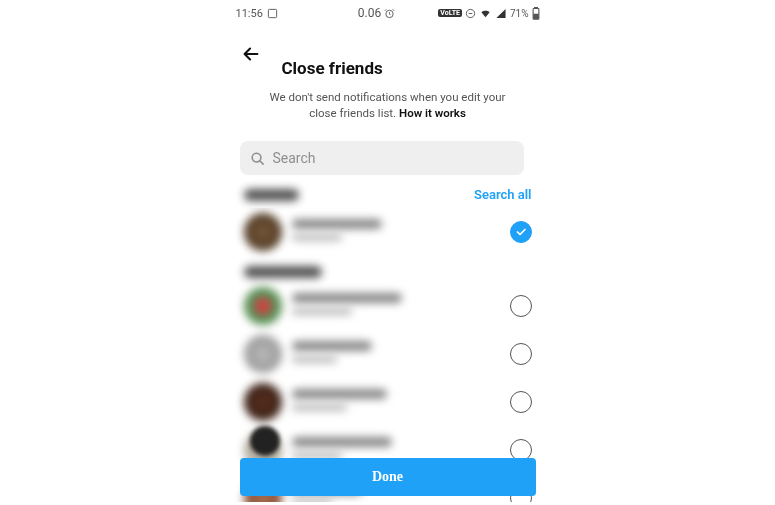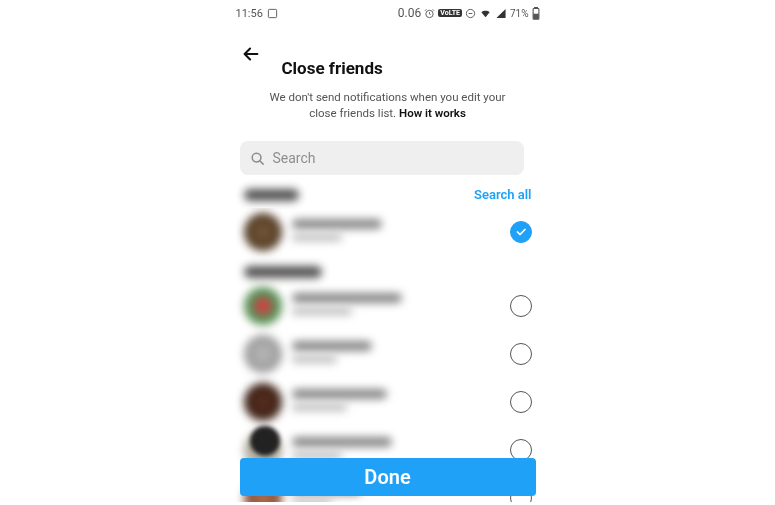--- a/index.html
+++ b/index.html
@@ -136,22 +136,23 @@
     left:10px;
     right:10px;
     bottom:6px;
     height:38px;
     background:#1ea1f7;
     border-radius:4px;
     display:flex;
     align-items:center;
     justify-content:center;
     color:#fff;
-    font-size:20px;
+    font-size:14px;
     font-weight:600;
+    font-family:Liberation Serif, serif;
   }
   .peek-avatar {
     position:absolute;
     left:20px;
     bottom:46px;
     width:30px;
     height:30px;
     border-radius:50%;
     background:#222;
     filter: blur(2px);
@@ -168,21 +169,21 @@
       <svg width="11" height="11" viewBox="0 0 24 24" fill="none" stroke="#555" stroke-width="2">
           <rect x="3" y="3" width="18" height="18" rx="2"></rect>
         </svg>
     </div>
     <div class="status-right">
       <span style="font-size:12px;line-height:1;">0.06</span>
       <svg width="11" height="11" viewBox="0 0 24 24" fill="none" stroke="#555" stroke-width="2">
           <circle cx="12" cy="13" r="8"></circle>
           <path d="M12 9v4l2 2M5 3l-3 3M22 6l-3-3"></path>
         </svg>
-      <span style="background:#333;color:#fff;padding:0 2px;border-radius:2px;font-size:7px;font-weight:700;">VoLTE</span>
+      <span style="background:#333;color:#fff;padding:0 2px;border-radius:2px;font-size:7px;font-weight:700;margin-left:40px;">VoLTE</span>
       <svg width="11" height="11" viewBox="0 0 24 24" fill="none" stroke="#555" stroke-width="2">
           <circle cx="12" cy="12" r="9"></circle>
           <path d="M8 12h8"></path>
         </svg>
       <svg width="13" height="11" viewBox="0 0 24 24" fill="#333">
           <path d="M12 20l9-11c-5-4-13-4-18 0l9 11z"></path>
         </svg>
       <svg width="12" height="11" viewBox="0 0 24 24" fill="#333">
           <path d="M2 22h20L22 2 2 22z"></path>
         </svg>

